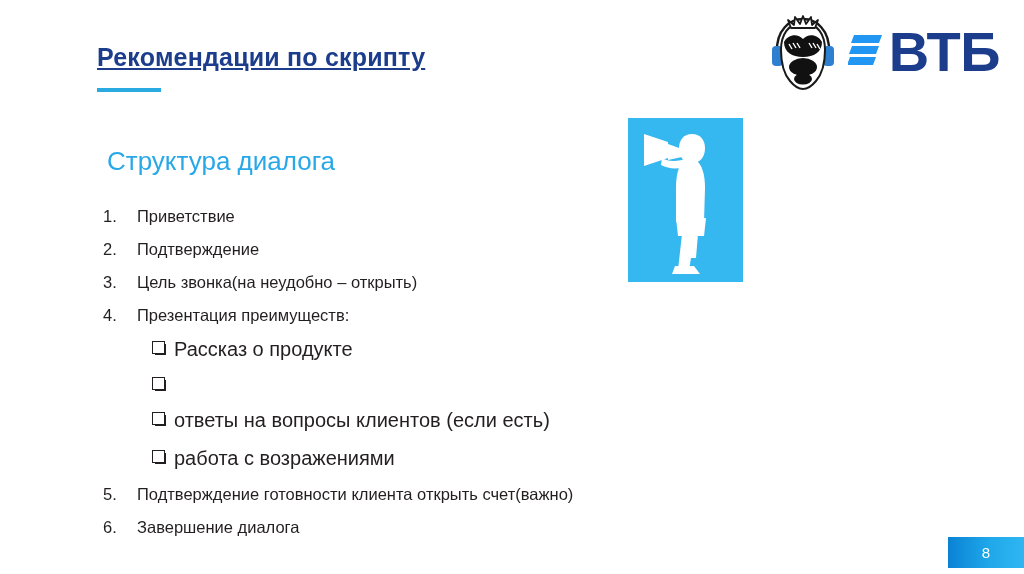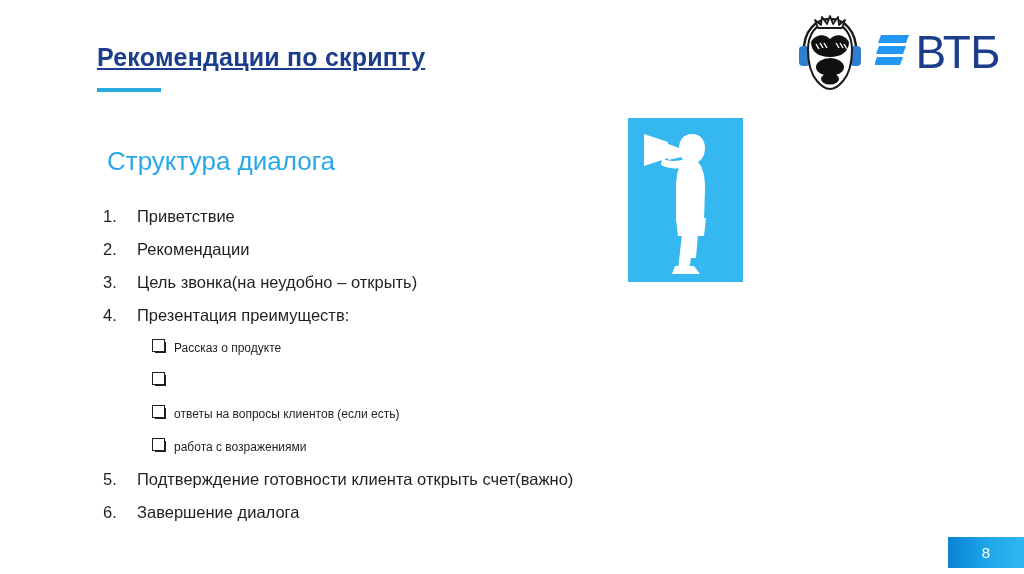--- a/index.html
+++ b/index.html
@@ -64,22 +64,22 @@
     align-items: center;
     gap: 7px;
   }
   .logo-bars {
     width: 34px;
     height: 42px;
     display: block;
     margin-top: -4px;
   }
   .logo-word {
-    font-size: 46px;
-    font-weight: normal;
+    font-size: 56px;
+    font-weight: bold;
     color: #1b3d8c;
     letter-spacing: -0.5px;
     line-height: 1;
   }
 
   
   .section-heading {
     position: absolute;
     left: 107px;
     top: 146px;
@@ -128,22 +128,22 @@
   .ol-text {
     flex: 1 1 auto;
   }
 
   .sub-list {
     margin: 0 0 12px 0;
     padding: 0;
   }
   .sub-item {
     display: flex;
-    align-items: flex-end;
-    font-size: 12px;
+    align-items: center;
+    font-size: 20px;
     color: #231f20;
     line-height: 1.2;
     margin: 0 0 14px 49px;
     white-space: nowrap;
   }
   .sq-marker {
     flex: 0 0 22px;
     width: 22px;
     position: relative;
     height: 17px;
@@ -263,21 +263,21 @@
 
   <div class="outline">
 
     <div class="ol-item">
       <span class="ol-num">1.</span>
       <span class="ol-text">Приветствие</span>
     </div>
 
     <div class="ol-item">
       <span class="ol-num">2.</span>
-      <span class="ol-text">Рекомендации</span>
+      <span class="ol-text">Подтверждение</span>
     </div>
 
     <div class="ol-item">
       <span class="ol-num">3.</span>
       <span class="ol-text">Цель звонка(на неудобно – открыть)</span>
     </div>
 
     <div class="ol-item tight">
       <span class="ol-num">4.</span>
       <span class="ol-text">Презентация преимуществ:</span>

